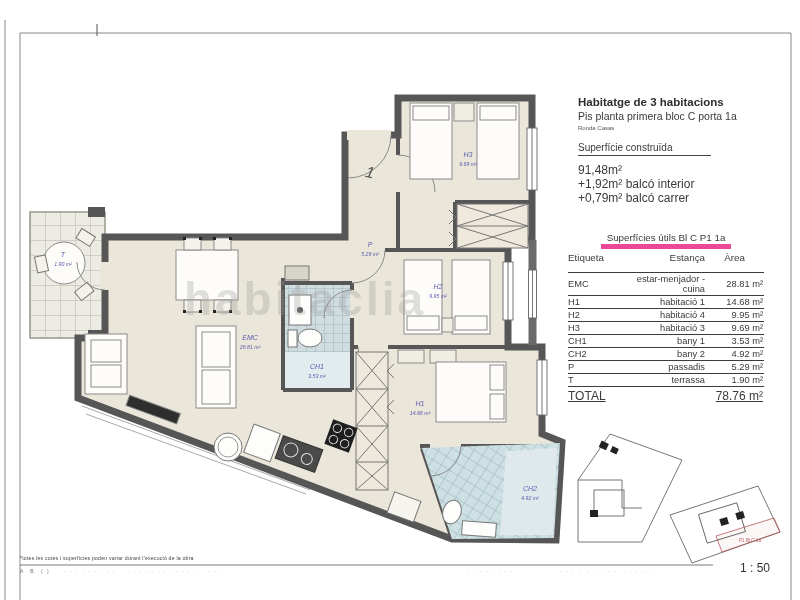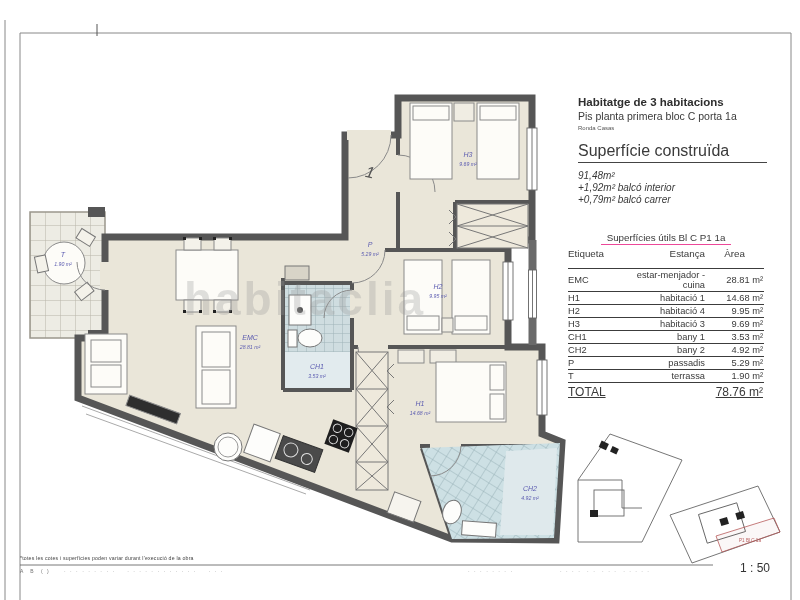--- a/index.html
+++ b/index.html
@@ -7,27 +7,27 @@
   #sheet{position:relative;width:800px;height:600px;background:#fff;}
   svg{position:absolute;left:0;top:0;}
   .abs{position:absolute;}
   
   #proj-title{left:82px;top:58px;font-size:13.5px;letter-spacing:.6px;color:#3d3d3d;}
   
   #info{left:578px;top:96px;width:215px;}
   #info .h1{font-size:11.5px;font-weight:bold;color:#2e2e2e;}
   #info .h2{font-size:10.5px;margin-top:2px;}
   #info .addr{font-size:6px;color:#555;margin-top:3px;}
-  #info .built{font-size:16px;margin-top:11px;display:inline-block;border-bottom:1px solid #444;
+  #info .built{font-size:10px;margin-top:11px;display:inline-block;border-bottom:1px solid #444;
      padding-bottom:2px;padding-right:38px;}
-  #info .vals{font-size:10px;margin-top:7px;line-height:1.18;font-style:italic;}
+  #info .vals{font-size:12px;margin-top:7px;line-height:1.18;}
   
   #tablewrap{left:568px;top:232px;width:196px;}
   #tbl-title{font-size:9.8px;text-align:center;}
-  #tbl-title span{display:inline-block;border-bottom:1px solid #ec4899;padding:0 6px 1px 6px;}
+  #tbl-title span{display:inline-block;border-bottom:5px solid #ec4899;padding:0 6px 1px 6px;}
   table{border-collapse:collapse;width:196px;table-layout:fixed;margin-top:2px;}
   th{font-size:9.8px;font-weight:normal;padding:1px 0 2px 0;}
   td{font-size:9.3px;padding:1px 0;}
   th.c1,td.c1{width:57px;text-align:left;margin-left:19px;}
   th.c2,td.c2{width:80px;text-align:right;}
   th.c3{width:59px;text-align:center;}
   td.c3{width:59px;text-align:right;padding-right:1px;}
   tr.spacer td{height:7px;border-bottom:1px solid #3c3c3c;padding:0;}
   tr.data td{border-bottom:1px solid #3c3c3c;}
   tr.total td{font-size:12px;padding-top:2px;text-decoration:underline;}

